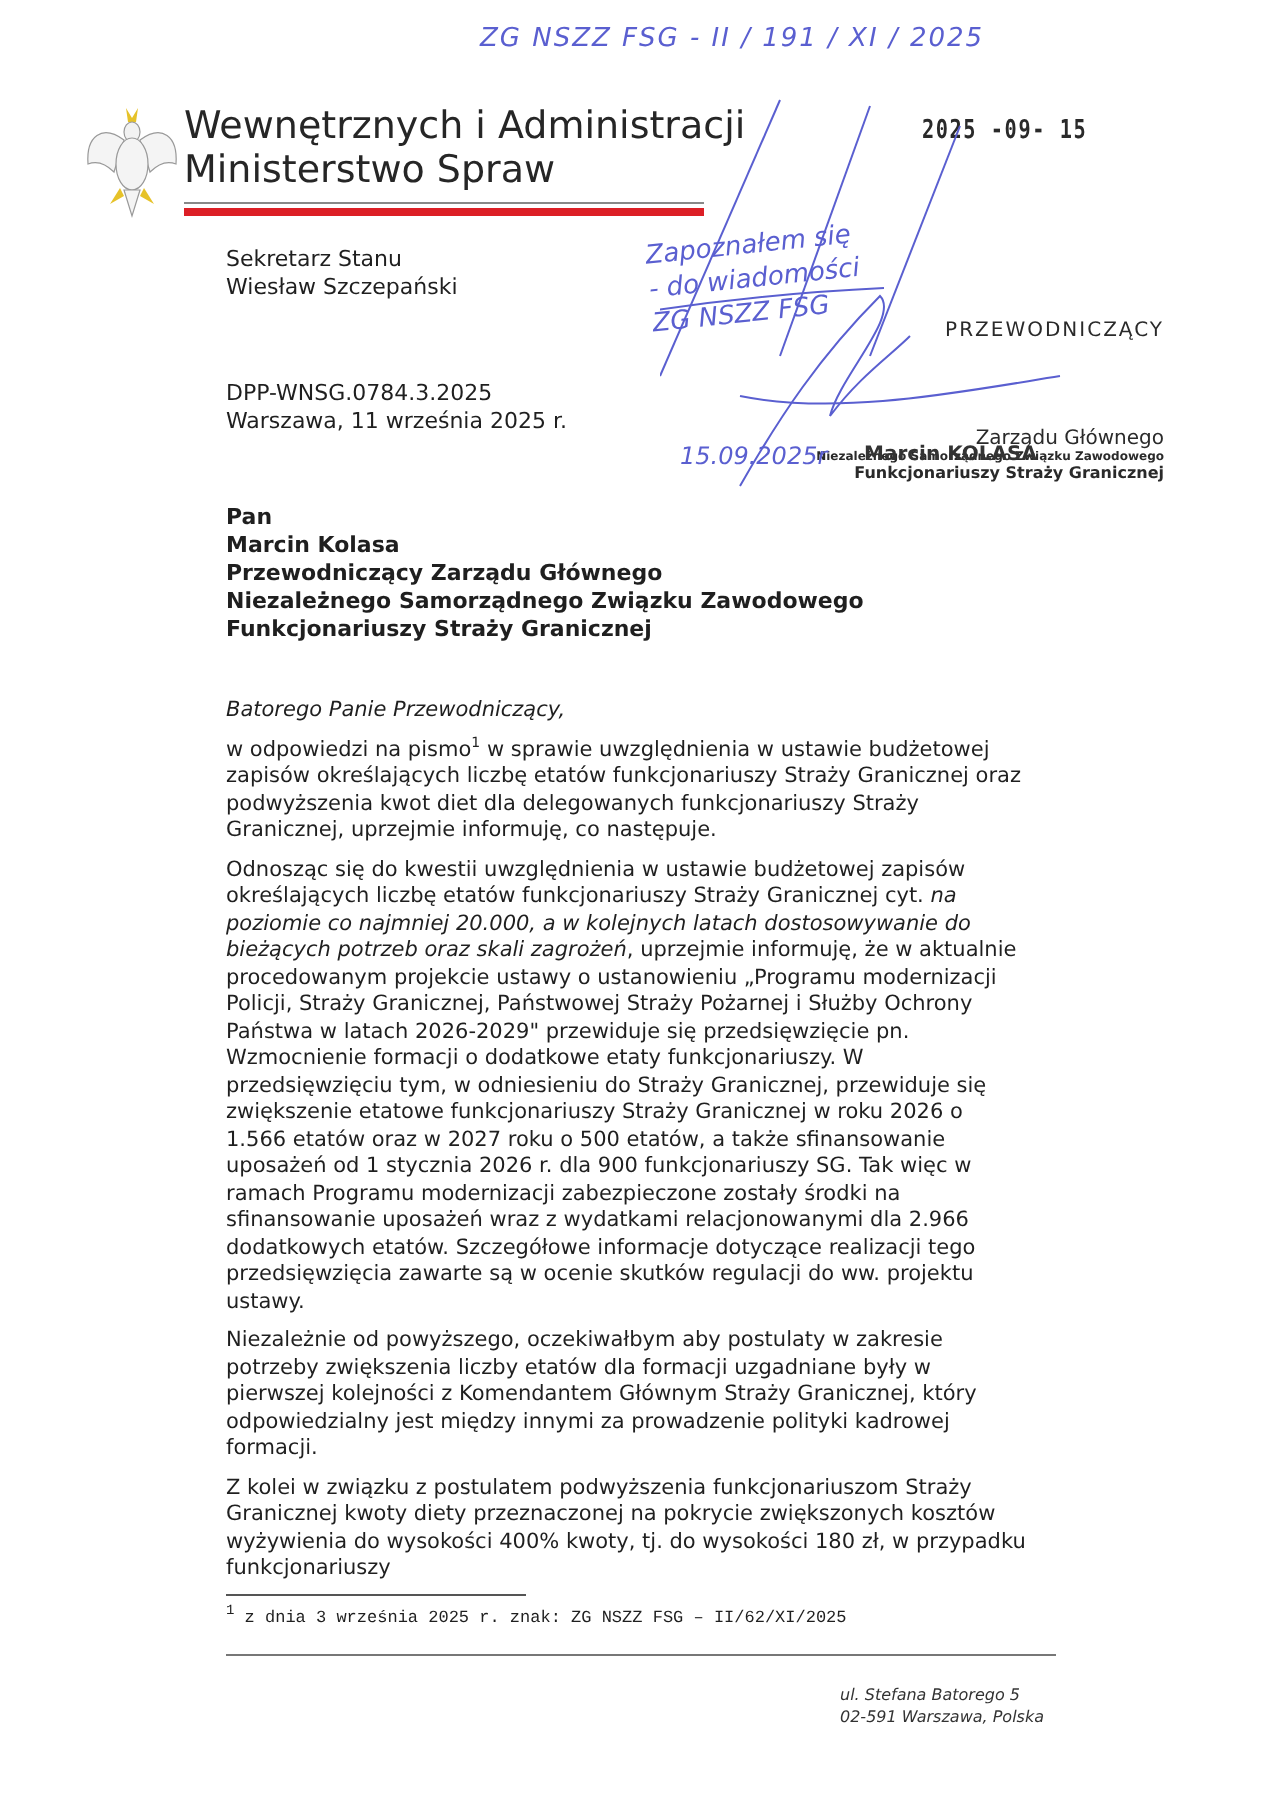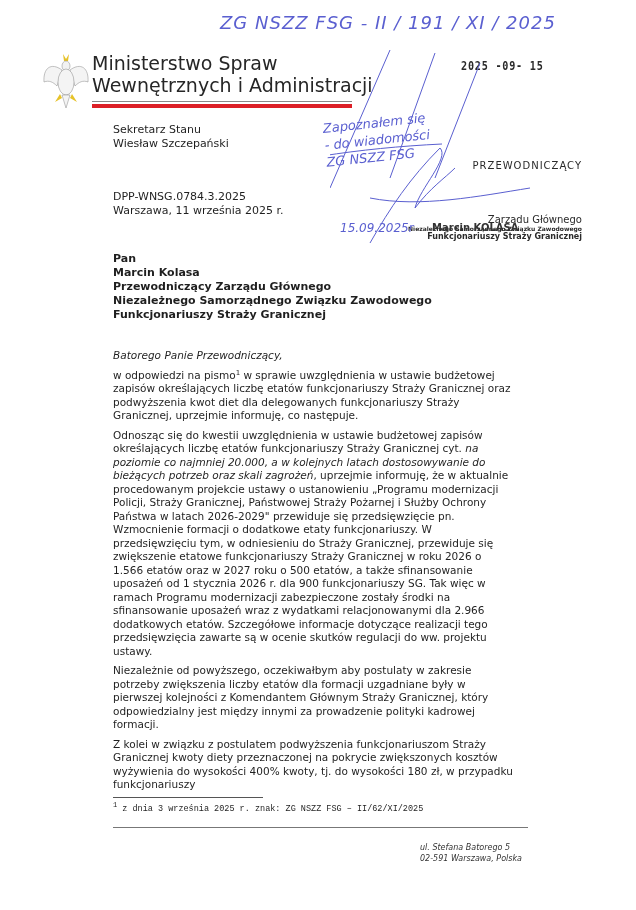--- a/index.html
+++ b/index.html
@@ -1,19 +1,19 @@
 <!DOCTYPE html>
 <html><head>
 <meta charset="utf-8">
 <style>
   html, body { margin:0; padding:0; background:#ffffff; }
   body { width:636px; height:910px; position:relative; overflow:hidden;
          font-family:"DejaVu Sans", "Liberation Sans", sans-serif; color:#1f1f1f; }
   .hand { font-family:"DejaVu Sans", sans-serif; font-style:italic; color:#5a5fd0; }
-  .handnum { position:absolute; top:12px; left:220px; font-size:18px; letter-spacing:1px;text-align:right; }
+  .handnum { position:absolute; top:12px; left:240px; font-size:13px; letter-spacing:1px;text-align:right; }
   .date-stamp { position:absolute; top:58px; left:461px; font-family:"DejaVu Sans Mono", monospace; font-size:13px; font-weight:bold; color:#2a2a2a; transform:scaleX(0.78); transform-origin:left; letter-spacing:1px; }
   .eagle { position:absolute; left:41px; top:52px; width:50px; height:60px; }
   .min-title { position:absolute; left:92px; top:52px; font-size:19px; line-height:22px; color:#262626; }
   .header-rule-gray { position:absolute; left:92px; top:101px; width:260px; height:1px; background:#888; }
   .header-rule-red { position:absolute; left:92px; top:104px; width:260px; height:4px; background:#dc1f26; }
   .sender { position:absolute; left:113px; top:123px; font-size:11px; line-height:14px; }
   .ref { position:absolute; left:113px; top:190px; font-size:11px; line-height:14px; }
   .stamp { position:absolute; left:402px; top:160px; width:180px; text-align:right; color:#2a2a2a; }
   .stamp .s1 { font-size:10px; letter-spacing:1px; }
   .stamp .s2 { font-size:10px;margin-top:43px; }
@@ -45,22 +45,22 @@
   <ellipse cx="25" cy="14" rx="4" ry="5" fill="#f2f2f2" stroke="#999" stroke-width="0.6"></ellipse>
   <path d="M21,18 C10,10 2,16 3,30 C8,28 12,30 16,34 Z" fill="#f4f4f4" stroke="#999" stroke-width="0.6"></path>
   <path d="M29,18 C40,10 48,16 47,30 C42,28 38,30 34,34 Z" fill="#f4f4f4" stroke="#999" stroke-width="0.6"></path>
   <ellipse cx="25" cy="30" rx="8" ry="13" fill="#f4f4f4" stroke="#999" stroke-width="0.6"></ellipse>
   <path d="M19,42 L14,50 L21,46 Z" fill="#e6c229"></path>
   <path d="M31,42 L36,50 L29,46 Z" fill="#e6c229"></path>
   <path d="M21,43 L25,56 L29,43 Z" fill="#f4f4f4" stroke="#999" stroke-width="0.6"></path>
 </svg>
 
 <div class="min-title">
+  <div>Wewnętrznych i Administracji</div>
   <div>Ministerstwo Spraw</div>
-  <div>Wewnętrznych i Administracji</div>
 </div>
 <div class="header-rule-gray"></div>
 <div class="header-rule-red"></div>
 
 <div class="sender">
   <div>Sekretarz Stanu</div>
   <div>Wiesław Szczepański</div>
 </div>
 
 <div class="ref">

